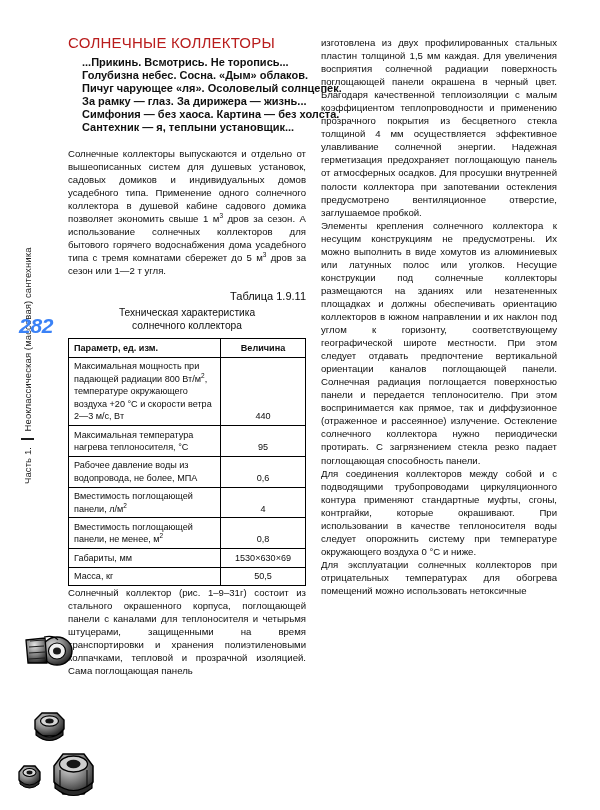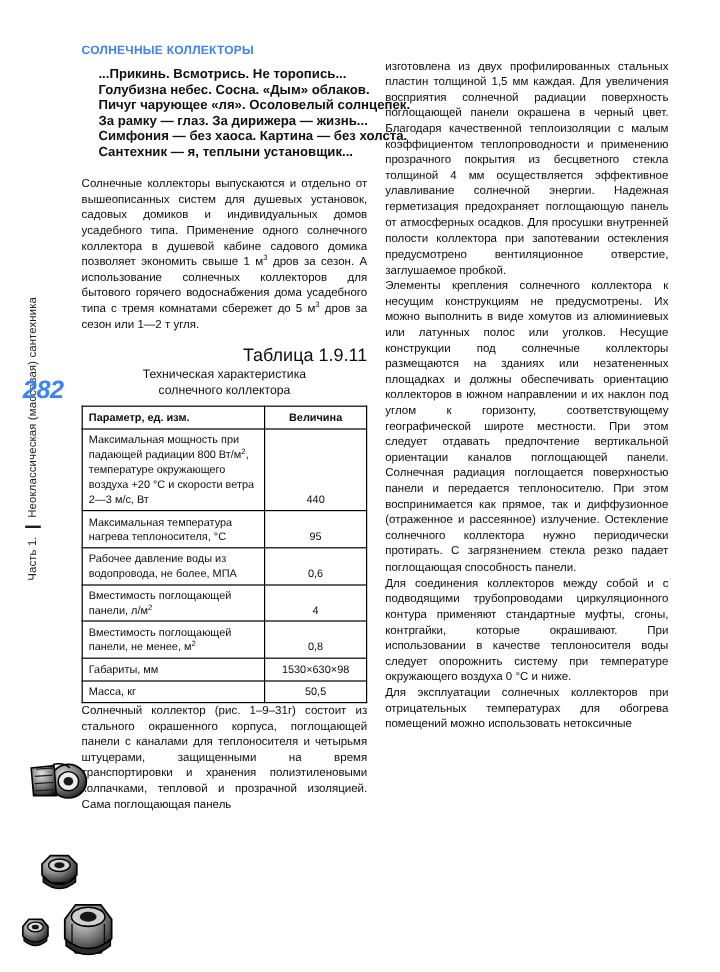--- a/index.html
+++ b/index.html
@@ -66,28 +66,28 @@
 
   
   .col {
     position: absolute;
     font-size: 9.6px;
     line-height: 13.05px;
     text-align: justify;
     color: #0d0d0d;
   }
   .col-left  { left: 68px;  top: 36px; width: 238px; }
-  .col-right { left: 321px; top: 49px; width: 236px; }
+  .col-right { left: 321px; top: 36px; width: 236px; }
 
   h1.sect {
-    font-size: 10px;
-    font-weight: bold;
+    font-size: 15px;
+    font-weight: normal;
     letter-spacing: 0.2px;
     margin: 0 0 7px 0;
-    color: #3b82f6;
+    color: #b91c1c;
   }
 
   .epigraph {
     font-size: 11px;
     line-height: 13px;
     font-weight: bold;
     margin: 0 0 13px 14px;
     text-align: left;
     color: #101010;
   }
@@ -96,21 +96,21 @@
   p.body {
     margin: 0 0 0 0;
     text-align: justify;
     text-justify: inter-word;
     hyphens: manual;
   }
   p.body + p.body { margin-top: 0px; }
 
   .tbl-num {
     text-align: right;
-    font-size: 15px;
+    font-size: 11px;
     margin: 12px 0 3px 0;
   }
   .tbl-title {
     text-align: center;
     font-weight: normal;
     font-size: 10.2px;
     line-height: 13px;
     margin: 0 0 6px 0;
   }
 
@@ -219,21 +219,21 @@
           <td class="par">
             <span class="cellline">Вместимость поглощающей</span>
             <span class="cellline">панели, не менее, м<sup class="m3">2</sup></span>
           </td>
           <td class="val">0,8</td>
         </tr>
         <tr>
           <td class="par">
             <span class="cellline">Габариты, мм</span>
           </td>
-          <td class="val">1530×630×98</td>
+          <td class="val">1530×630×69</td>
         </tr>
         <tr>
           <td class="par">
             <span class="cellline">Масса, кг</span>
           </td>
           <td class="val">50,5</td>
         </tr>
       </tbody>
     </table>
 

